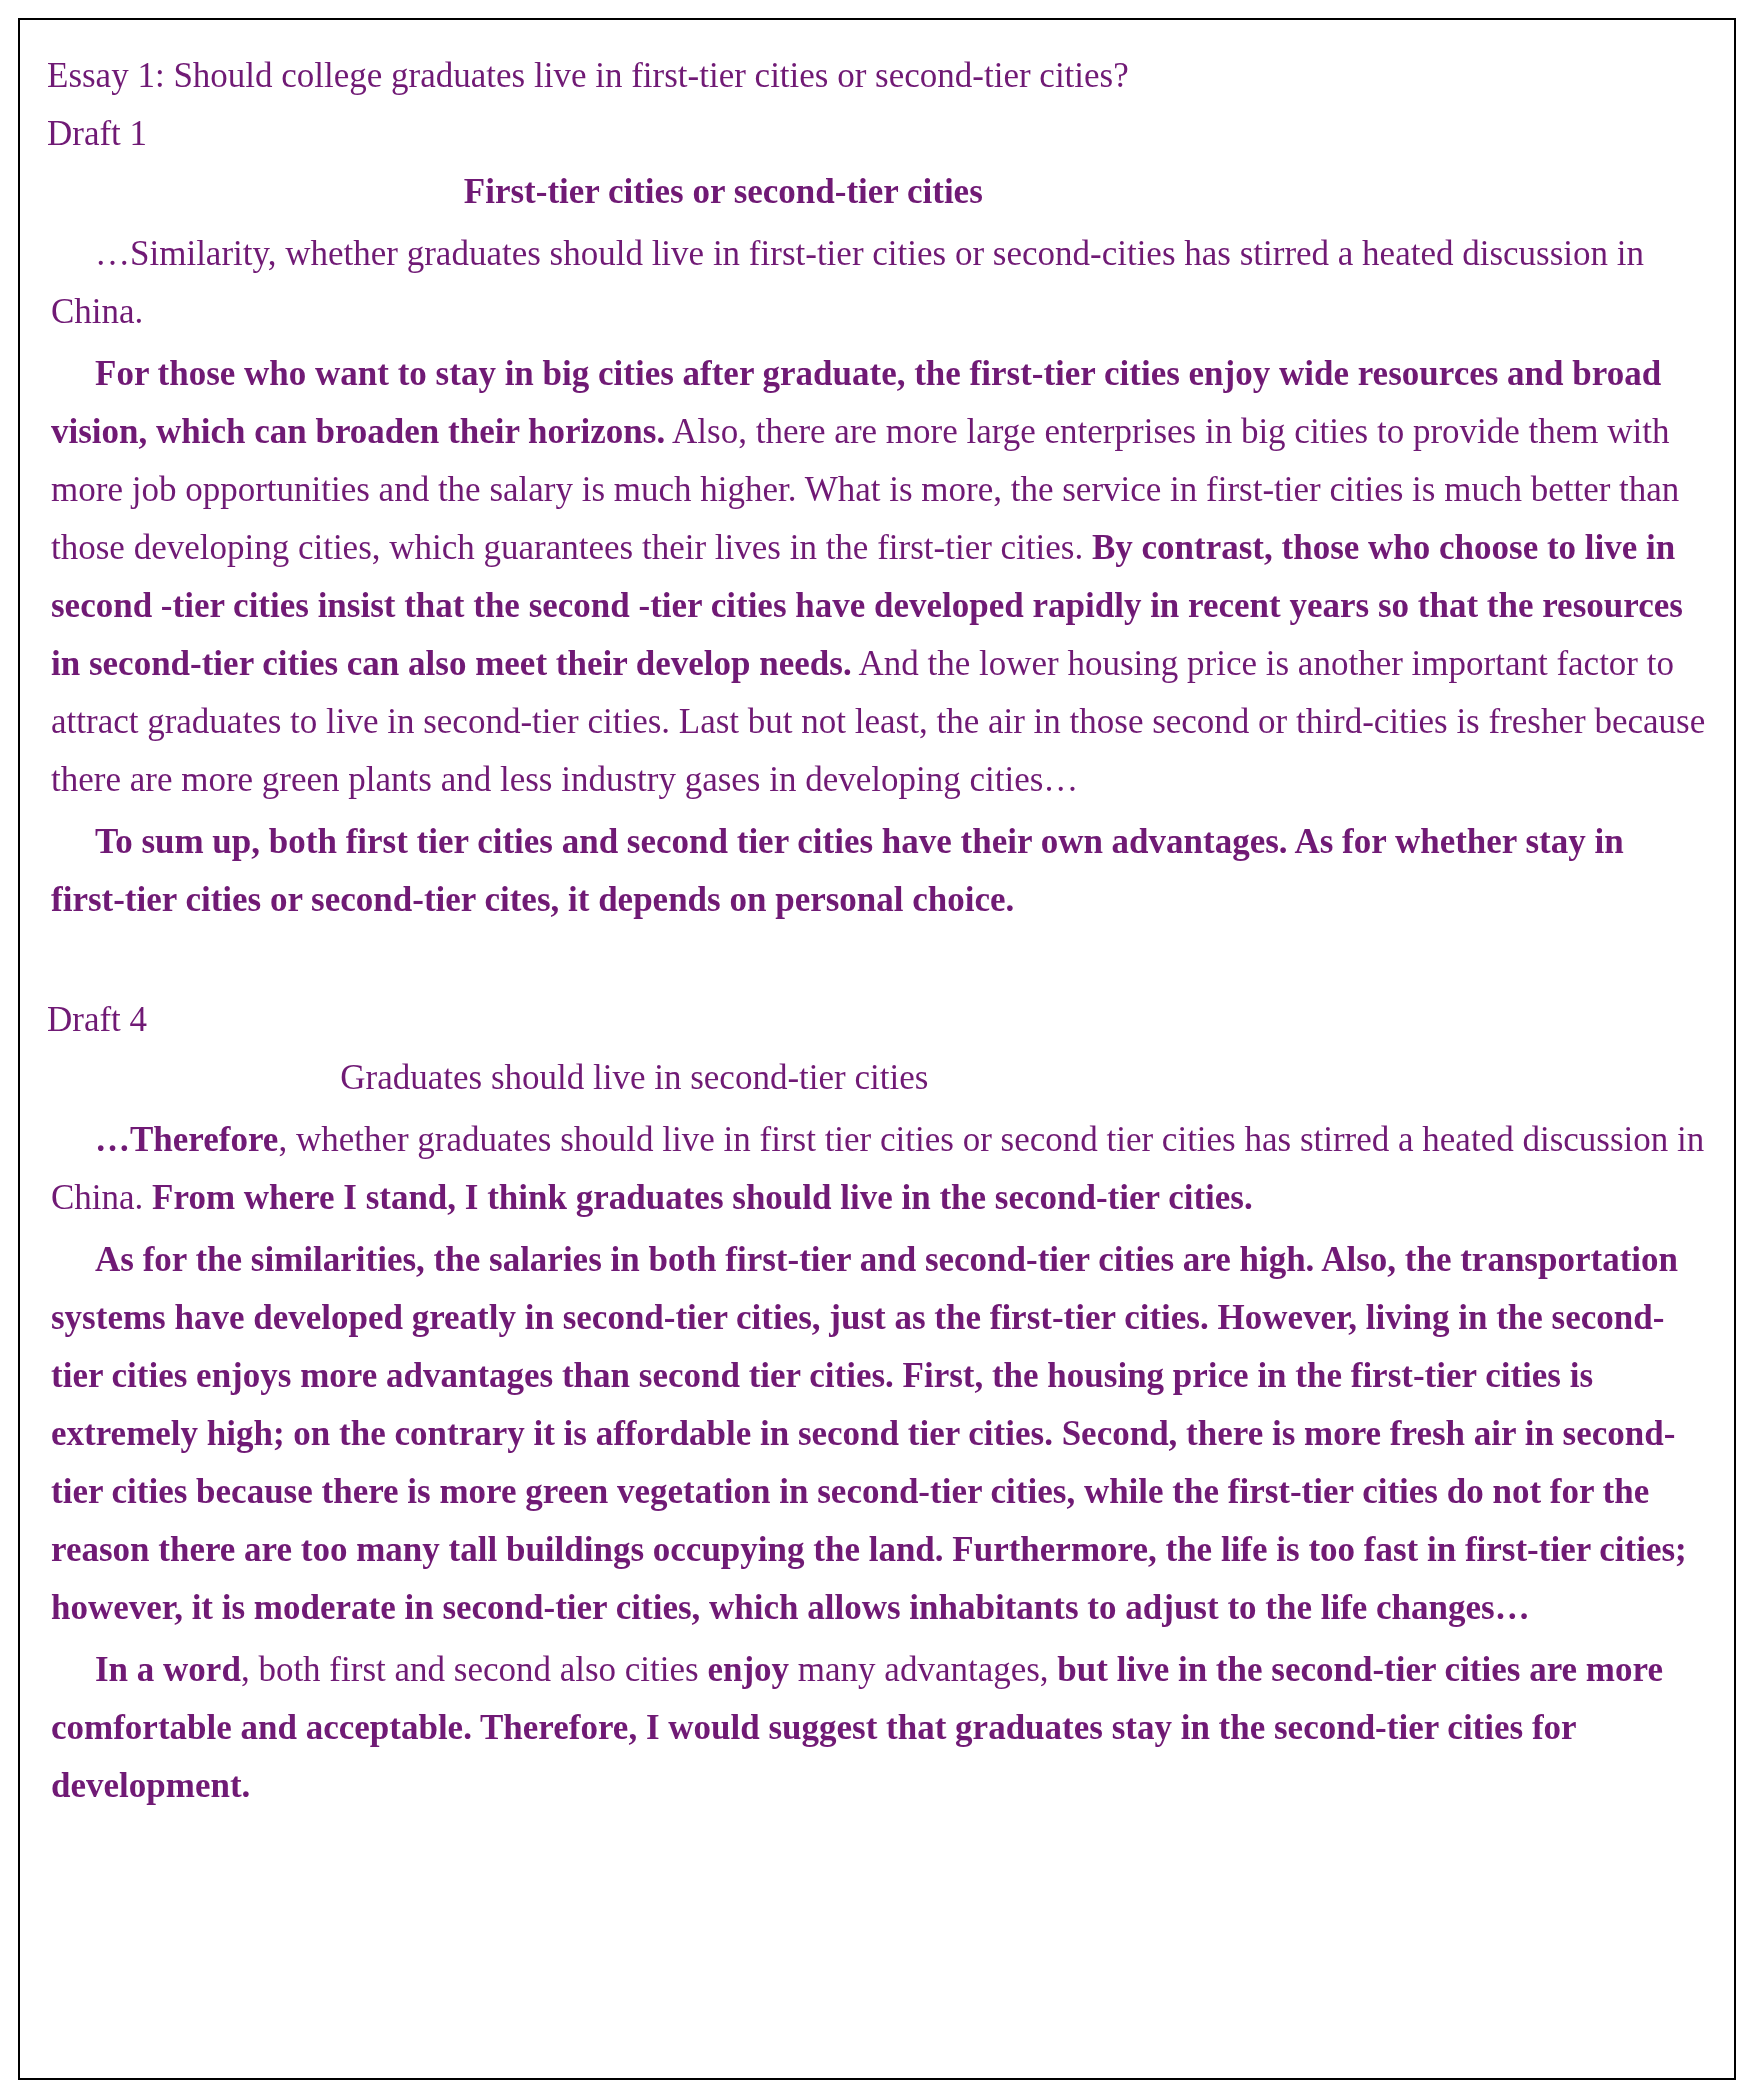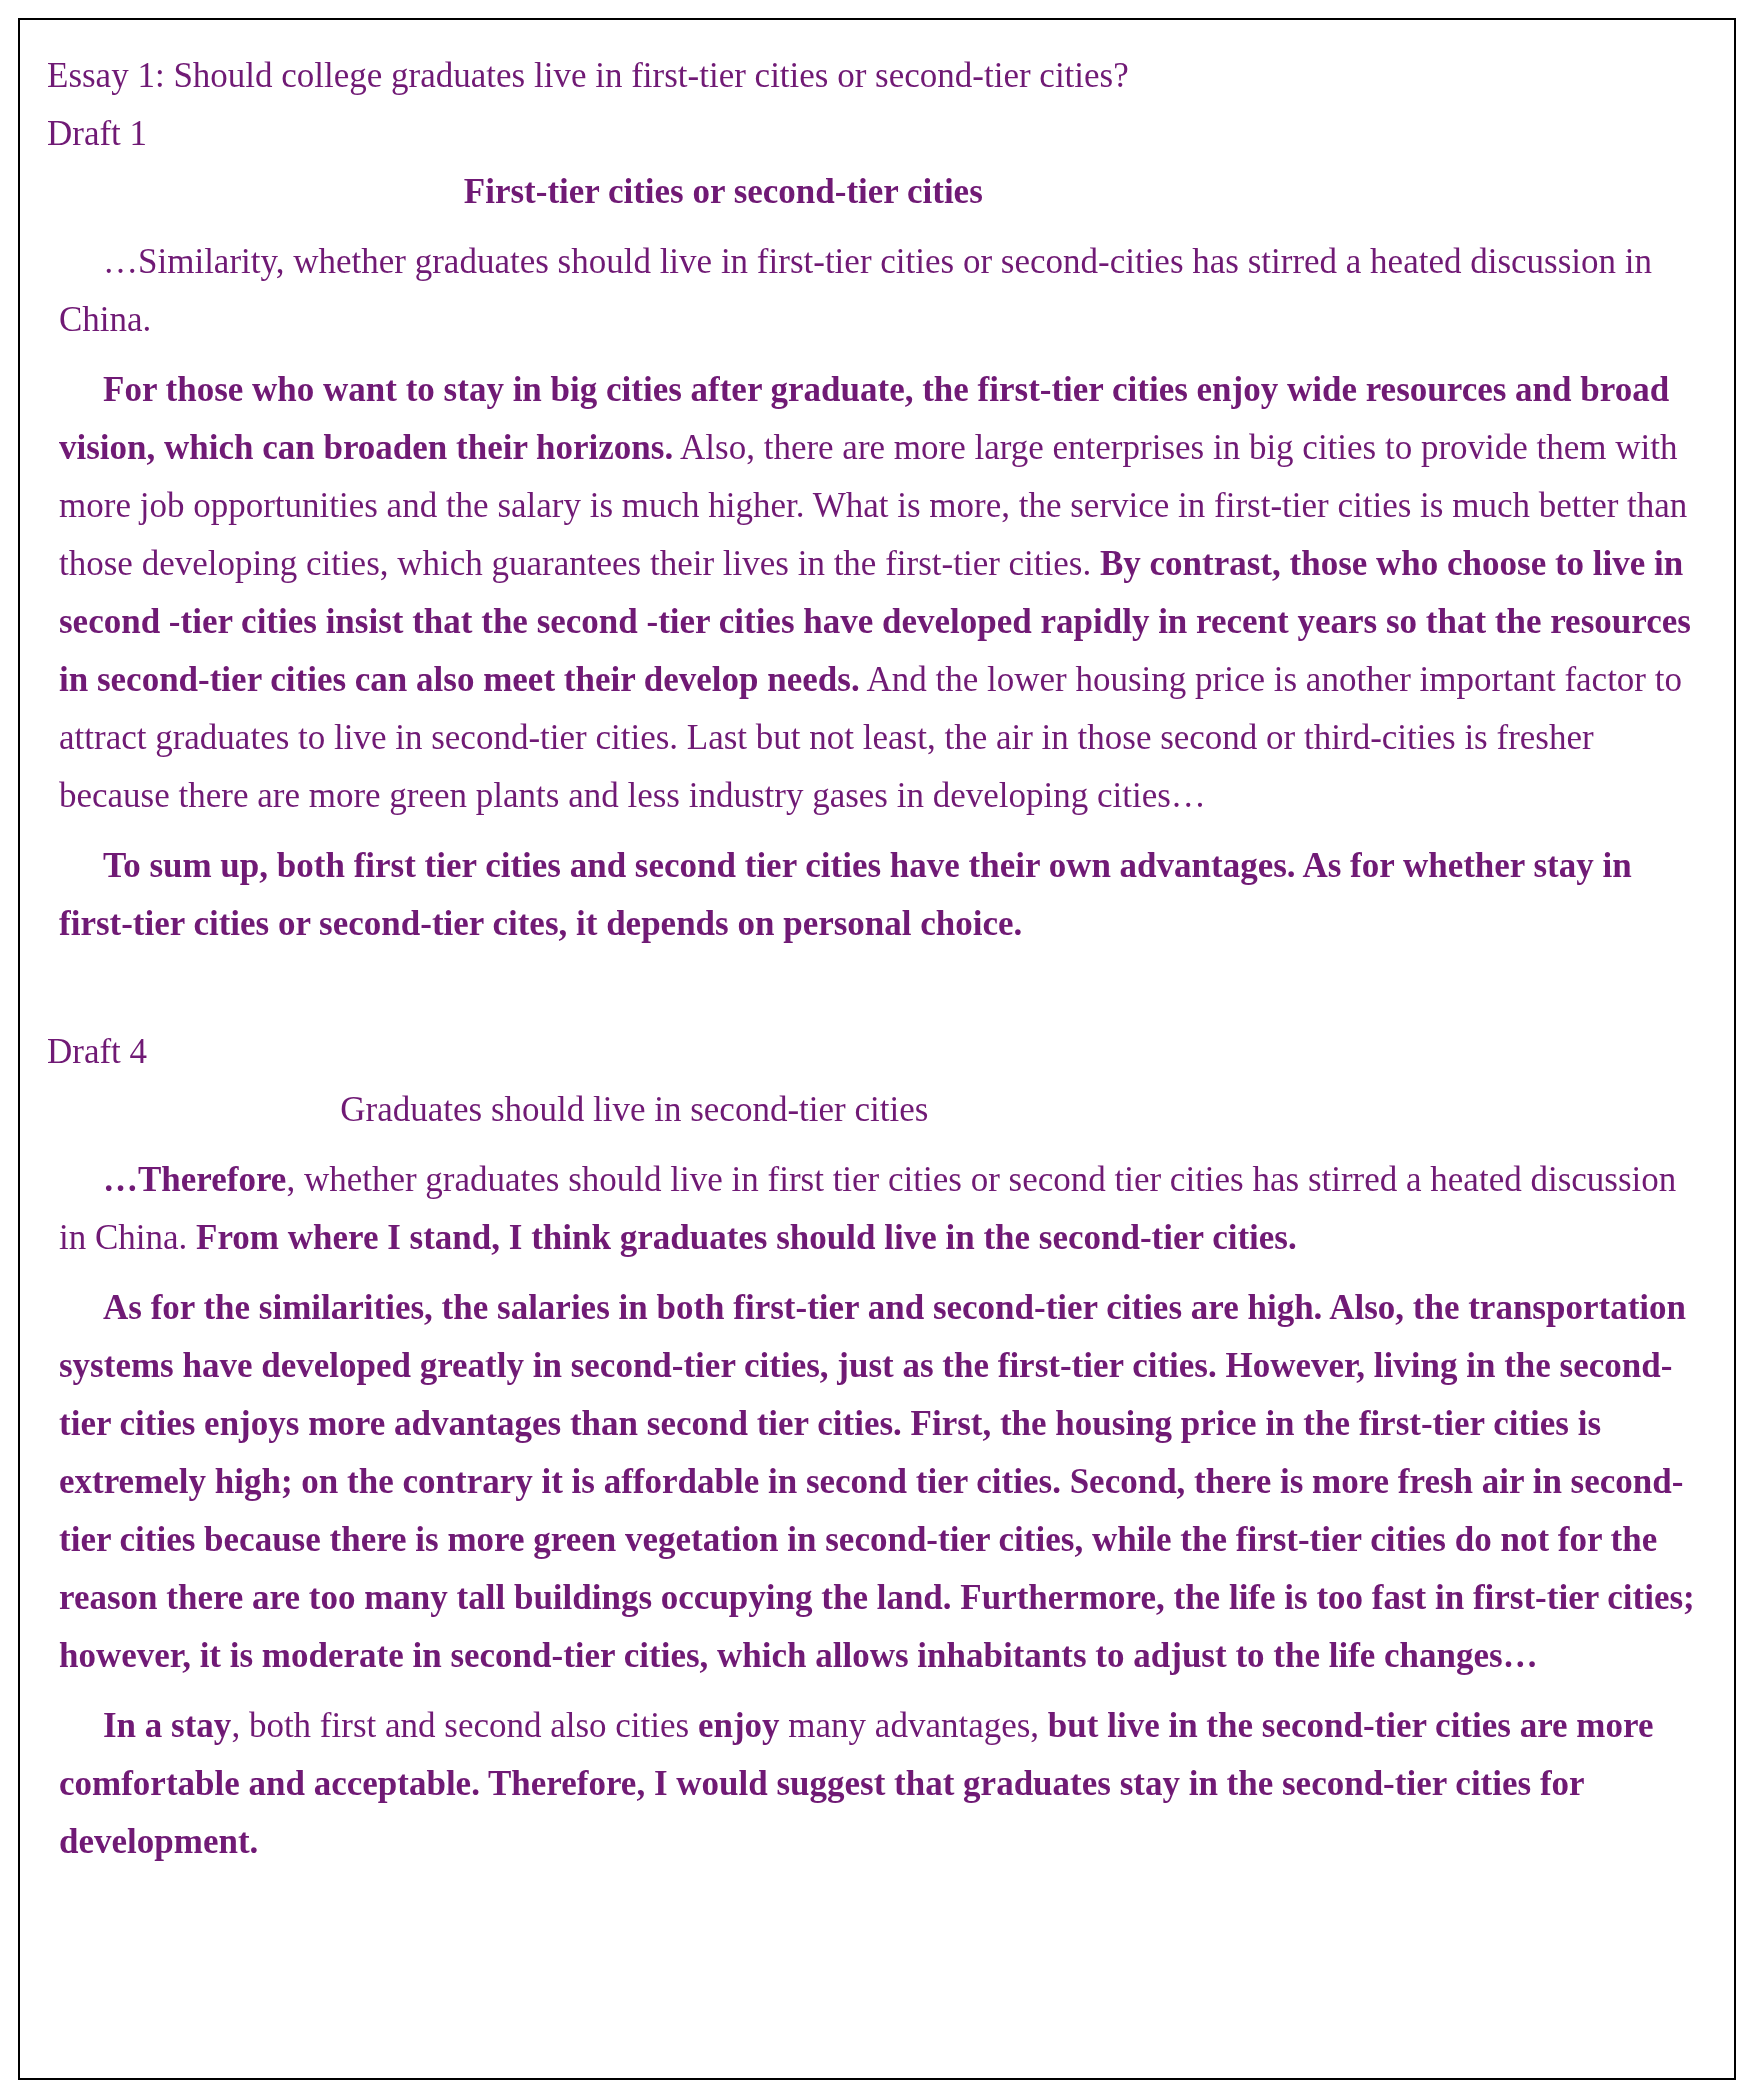--- a/index.html
+++ b/index.html
@@ -13,21 +13,21 @@
     padding: 27px 24.4px 18px 27px;
     font-family: "Liberation Serif", "DejaVu Serif", serif;
     color: #701a75;
     font-size: 35px;
     line-height: 58px;
   }
   .line { margin: 0; white-space: normal; }
   .title-center { text-align: center; }
   .title-d1 { font-weight: bold; padding-right: 310px; }
   .title-d2 { padding-right: 488px; text-align: center; }
-  .para { margin: 12px; text-indent: 44px; text-align: left; }
+  .para { margin: 4px; text-indent: 44px; text-align: left; }
   .b { font-weight: bold; }
   .gap { height: 58px; }
 </style>
 </head>
 <body>
 
 <div class="frame">
   <p class="line">Essay 1: Should college graduates live in first-tier cities or second-tier cities?</p>
 
   <section>
@@ -38,16 +38,16 @@
     <p class="para"><span class="b">To sum up, both first tier cities and second tier cities have their own advantages. As for whether stay in first-tier cities or second-tier cites, it depends on personal choice.</span></p>
   </section>
 
   <div class="gap"></div>
 
   <section>
     <p class="line">Draft 4</p>
     <p class="line title-center title-d2">Graduates should live in second-tier cities</p>
     <p class="para"><span class="b">…Therefore</span><span>, whether graduates should live in first tier cities or second tier cities has stirred a heated discussion in China. </span><span class="b">From where I stand, I think graduates should live in the second-tier cities.</span></p>
     <p class="para"><span class="b">As for the similarities, the salaries in both first-tier and second-tier cities are high. Also, the transportation systems have developed greatly in second-tier cities, just as the first-tier cities. However, living in the second-tier cities enjoys more advantages than second tier cities. First, the housing price in the first-tier cities is extremely high; on the contrary it is affordable in second tier cities. Second, there is more fresh air in second-tier cities because there is more green vegetation in second-tier cities, while the first-tier cities do not for the reason there are too many tall buildings occupying the land. Furthermore, the life is too fast in first-tier cities; however, it is moderate in second-tier cities, which allows inhabitants to adjust to the life changes…</span></p>
-    <p class="para"><span class="b">In a stay</span><span>, both first and second also cities </span><span class="b">enjoy</span><span> many advantages, </span><span class="b">but live in the second-tier cities are more comfortable and acceptable. Therefore, I would suggest that graduates stay in the second-tier cities for development.</span></p>
+    <p class="para"><span class="b">In a word</span><span>, both first and second also cities </span><span class="b">enjoy</span><span> many advantages, </span><span class="b">but live in the second-tier cities are more comfortable and acceptable. Therefore, I would suggest that graduates stay in the second-tier cities for development.</span></p>
   </section>
 </div>
 
 
 </body></html>

